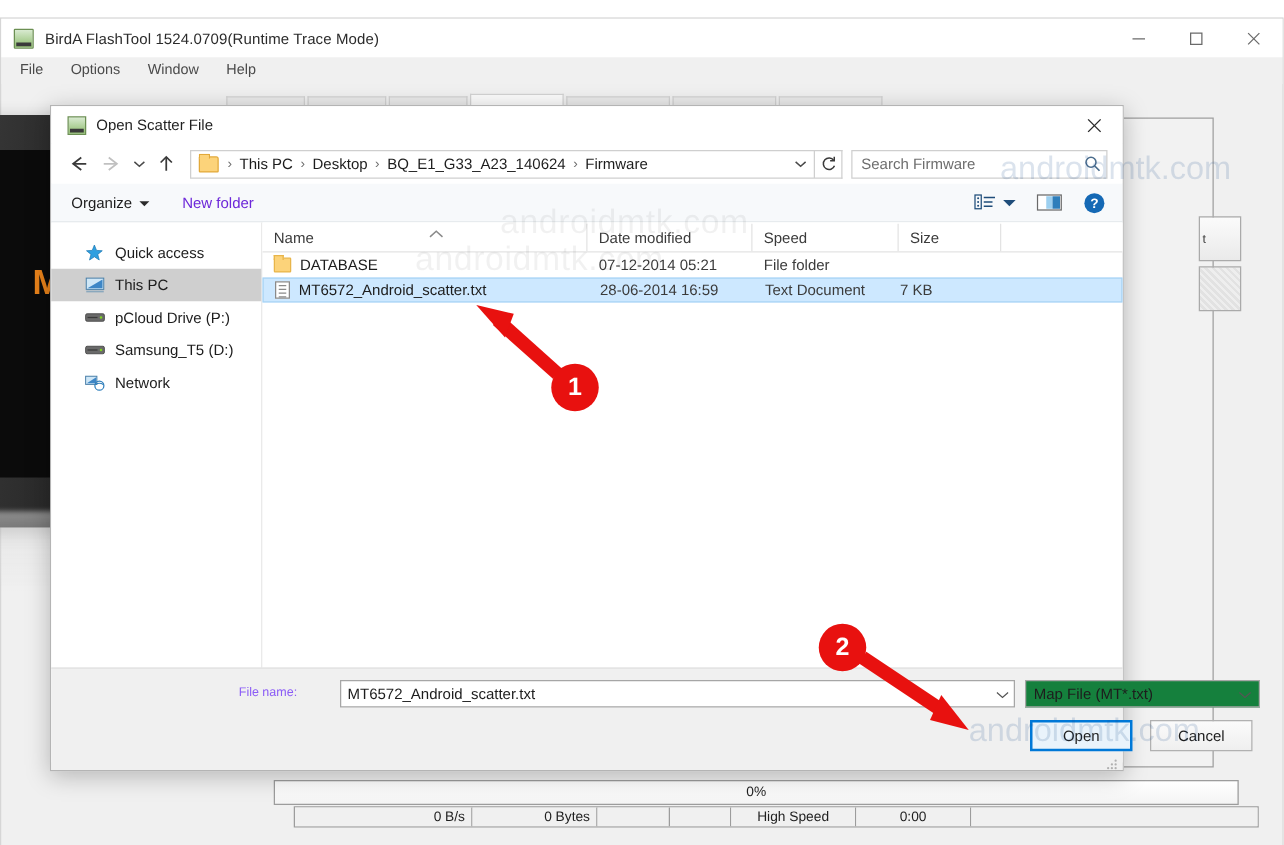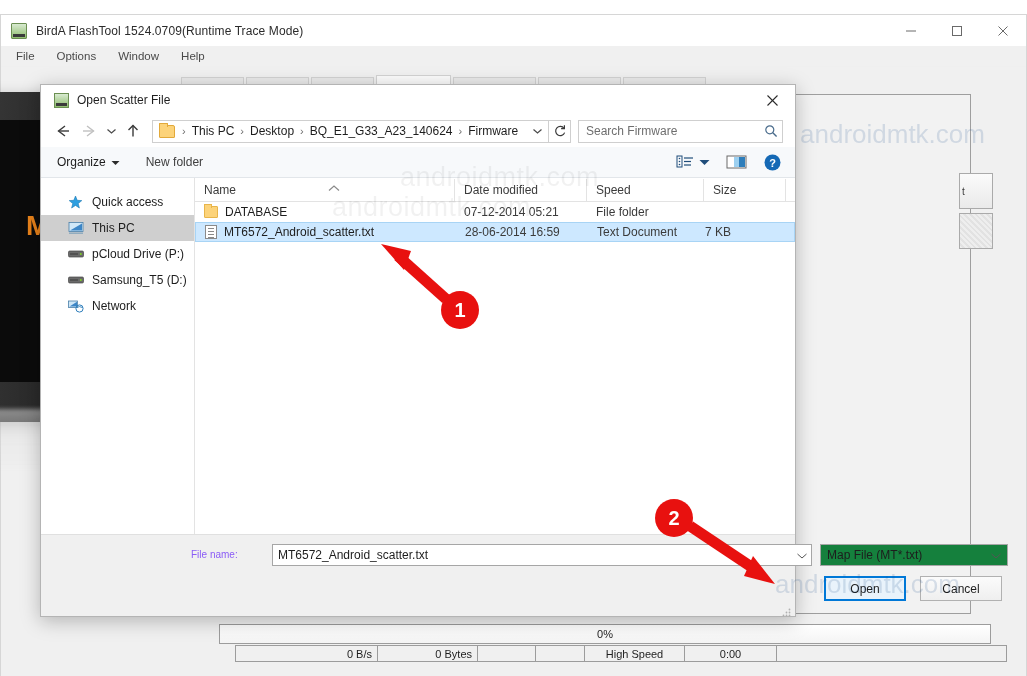--- a/index.html
+++ b/index.html
@@ -173,21 +173,21 @@
     background: #f0f0f0;
   }
   .bg-cell.num { justify-content: flex-end; }
   .bg-cell.ctr { justify-content: center; }
   .bg-cell.last { border-right: none; flex: 1; }
 
   
   .dialog {
     position: absolute;
     left: 40px; top: 70px;
-    width: 756px; height: 533px;
+    width: 859px; height: 533px;
     background: #ffffff;
     border: 1px solid #b4b4b4;
     box-shadow: 0 4px 18px rgba(0,0,0,0.25);
   }
   .dlg-titlebar {
     position: absolute; left: 0; top: 0;
     width: 100%; height: 30px;
     background: #ffffff;
     display: flex; align-items: center;
   }
@@ -284,21 +284,21 @@
     background: #f7f9fb;
     border-bottom: 1px solid #e2e6ea;
     display: flex; align-items: center;
   }
   .tb-organize {
     font-size: 12px; color: #1d1d1d;
     margin-left: 16px;
     display: flex; align-items: center; gap: 5px;
   }
   .tb-newfolder {
-    font-size: 12px; color: #404040;
+    font-size: 12px; color: #6d28d9;
     margin-left: 26px;
   }
   .tb-right { margin-left: auto; display: flex; align-items: center; margin-right: 14px; gap: 4px;}
   .tb-icon { display:flex; align-items:center; justify-content:center; height:24px; }
 
   
   .dlg-body {
     position: absolute; left: 0; top: 93px;
     width: 100%; height: 432px;
     display: flex;

